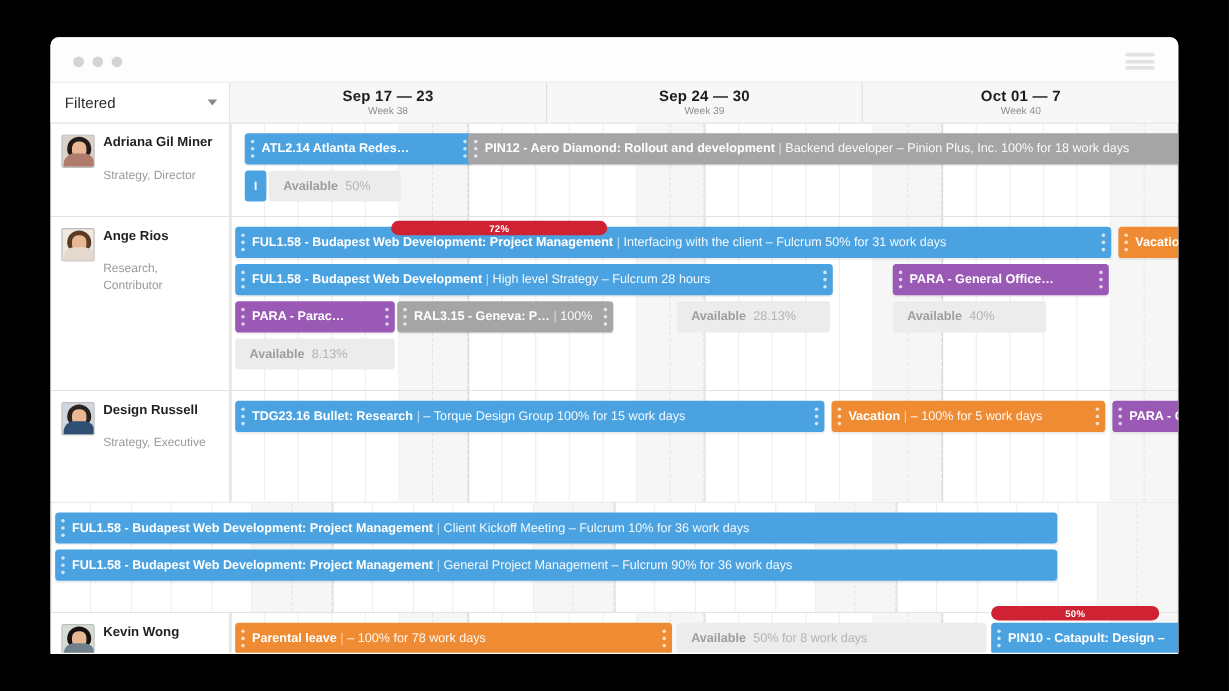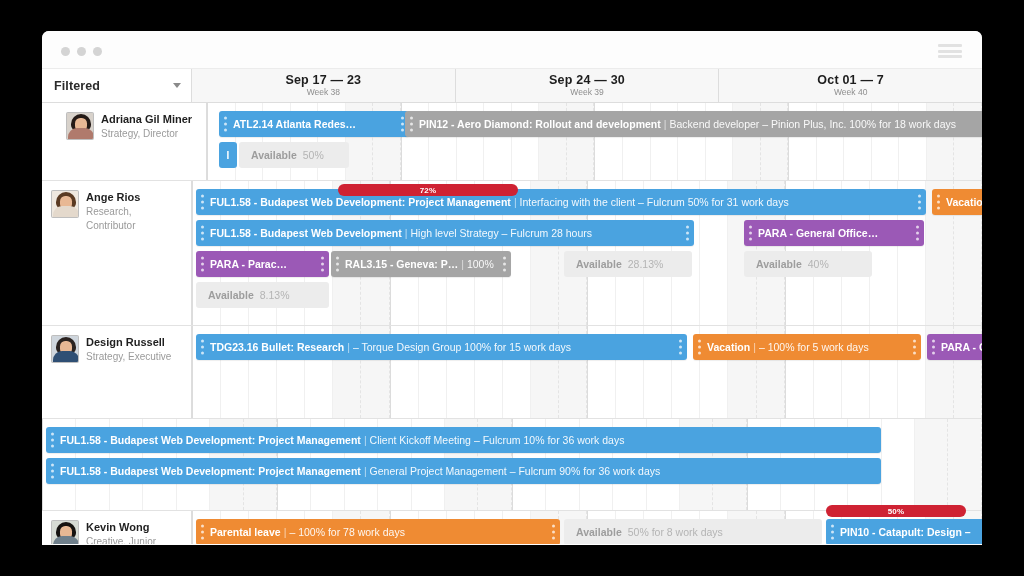--- a/index.html
+++ b/index.html
@@ -54,21 +54,21 @@
     border-bottom: 1px solid #dddddd;
   }
   #filter-cell {
     width: 150px; min-width: 150px;
     border-right: 1px solid #dddddd;
     display: flex; align-items: center;
     padding: 0 10px 0 12px;
     background: #ffffff;
   }
   #filter-label {
-    font-size: 12.5px; font-weight: bold; color: #2b2b2b;
+    font-size: 12.5px; font-weight: normal; color: #2b2b2b;
     letter-spacing: .1px;
     text-align: center;
   }
   #filter-caret {
     margin-left: auto;
     width: 0; height: 0;
     border-left: 4.5px solid transparent;
     border-right: 4.5px solid transparent;
     border-top: 5px solid #8a8a8a;
   }
@@ -119,21 +119,21 @@
   .avatar .hair { position:absolute; left:4px; top:1px; width:20px; height:17px; border-radius:10px 10px 6px 6px; }
   .avatar .face { position:absolute; left:8px; top:5px; width:12px; height:14px; border-radius:6px 6px 7px 7px; background:#e8b894; }
   .avatar .body { position:absolute; left:1px; bottom:0; width:26px; height:11px; border-radius:9px 9px 0 0; }
   .res-text { padding-top: 1px; min-width: 0; }
   .res-name {
     font-size: 11px; font-weight: bold; color: #1f1f1f;
     line-height: 13px;
   }
   .res-role {
     font-size: 10px; color: #9a9a9a; line-height: 14px;
-    margin-top: 1px;
+    margin-top: 14px;
   }
 
   .res-track {
     flex: 1;
     position: relative;
     background: #ffffff;
   }
   
   .grid {
     position: absolute; inset: 0;
@@ -240,21 +240,21 @@
           <div class="week-sub">Week 39</div>
         </div>
         <div class="week-col">
           <div class="week-title">Oct 01 — 7</div>
           <div class="week-sub">Week 40</div>
         </div>
       </div>
   </div>
 
   <div id="body-scroll">
-      <div class="res-row" style="height: 78px; padding-left: 15px;">
+      <div class="res-row" style="height: 78px;">
         <div class="res-info">
           <div class="avatar">
             <span class="sky" style="background:#d8d2cb"></span>
             <span class="hair" style="background:#241a16"></span>
             <span class="face"></span>
             <span class="body" style="background:#b07a6c"></span>
           </div>
           <div class="res-text">
             <div class="res-name">Adriana Gil Miner</div>
             <div class="res-role">Strategy, Director</div>
@@ -359,21 +359,21 @@
             <div class="day wkend"></div>
             <div class="day wkend"></div>
             <div class="day wkstart"></div>
             <div class="day"></div>
             <div class="day"></div>
             <div class="day"></div>
             <div class="day"></div>
             <div class="day wkend"></div>
             <div class="day wkend"></div>
           </div>
-          <div class="pill" style="left: 146px; width: 180px; top: 3px;">72%</div>
+          <div class="pill" style="left: 134px; width: 180px; top: 3px;">72%</div>
           <div class="bar blue" style="left: 4px; width: 730px; top: 8px;">
             <span class="grip l">
               <i></i>
               <i></i>
               <i></i>
             </span>
             <span class="grip r">
               <i></i>
               <i></i>
               <i></i>

